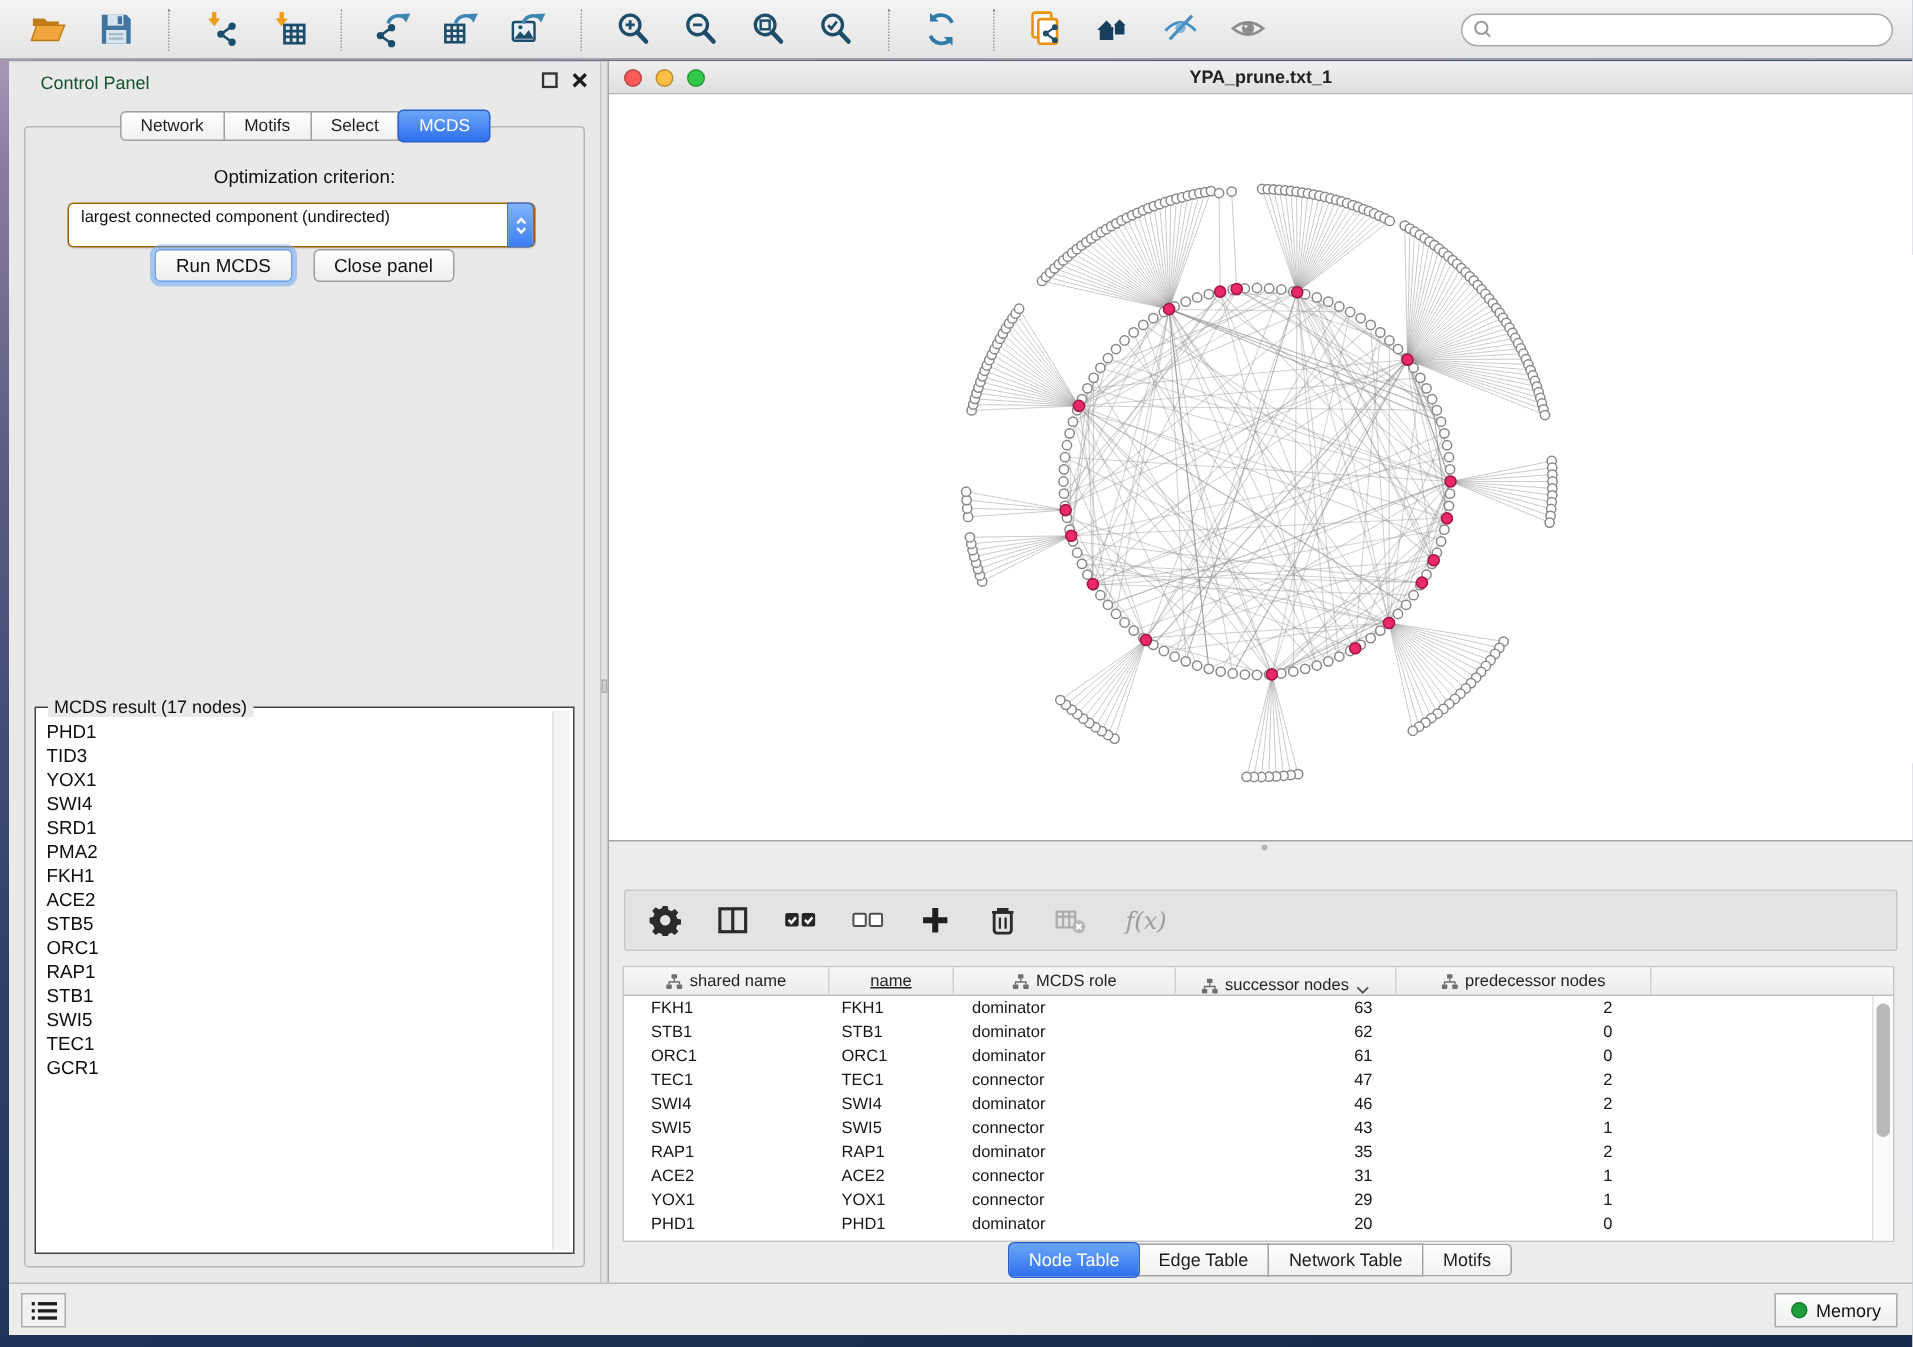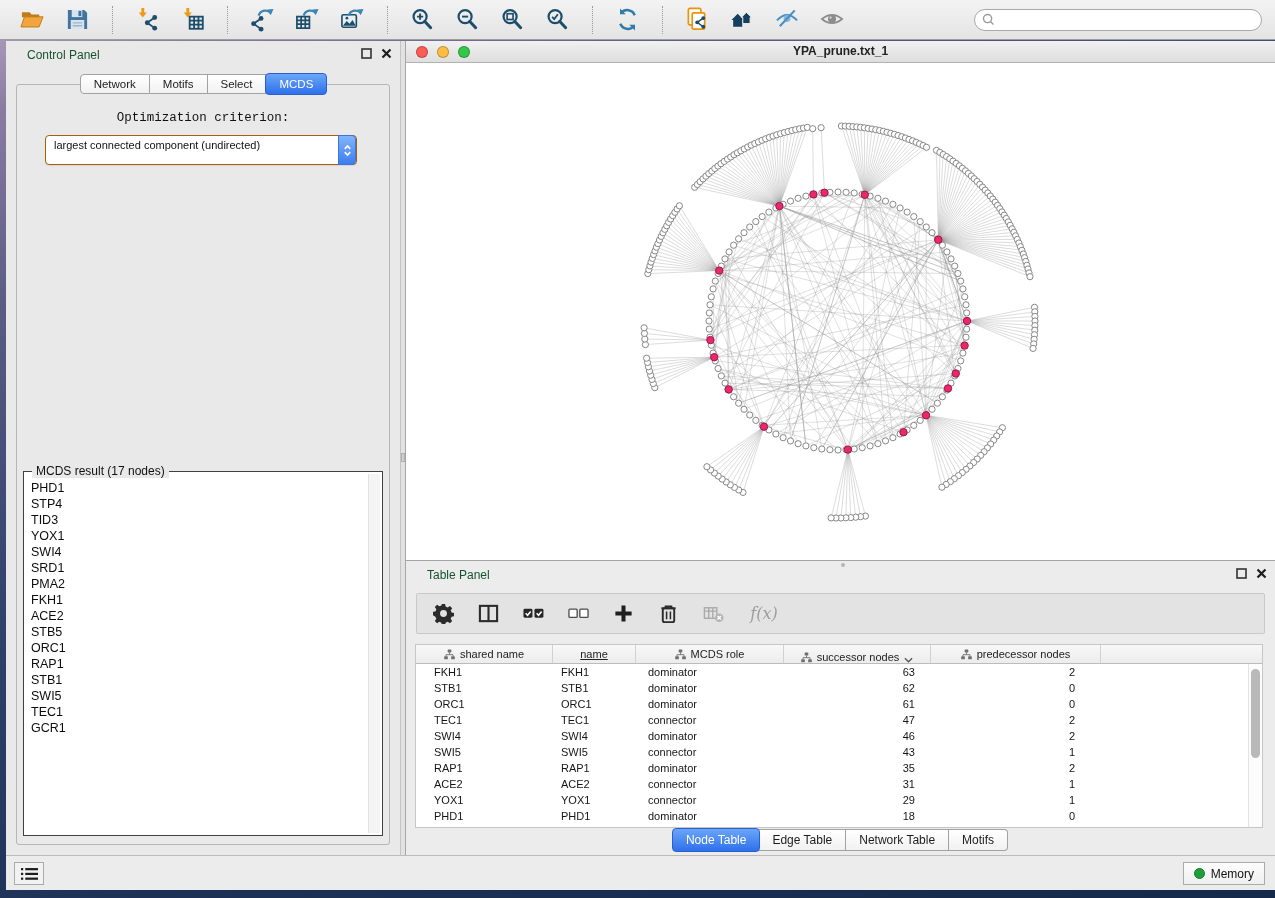--- a/index.html
+++ b/index.html
@@ -33,21 +33,21 @@
   .cp-tabs { position:absolute; top:33px; left:0; right:0; display:flex; justify-content:center; z-index:3; }
   .seg-tab { height:20px; line-height:18px; padding:0 13px; font-size:11.5px; color:#1c1c1c;
     background:linear-gradient(#ffffff,#f1f1f1); border:1px solid #a2a2a2; border-left:none; }
   .seg-tab:first-child { border-left:1px solid #a2a2a2; border-radius:4px 0 0 4px; }
   .seg-tab:last-child { border-radius:0 4px 4px 0; }
   .seg-tab.active { background:linear-gradient(#6ba6f8,#2e70ec); color:#fff; border:1px solid #2a5fd0;
     border-radius:4px; position:relative; z-index:4; margin:-1px -1px; height:22px; line-height:21px; }
 
   .cp-content { position:absolute; left:10px; right:10px; top:43px; bottom:10px;
     background:#e9e9e9; border:1px solid #b6b6b6; border-radius:3px; }
-  .opt-label { text-align:center; margin-top:26px; font-size:12.5px; color:#111;font-family:Liberation Mono, monospace; }
+  .opt-label { text-align:center; margin-top:26px; font-size:12.5px; color:#111; }
   .dropdown { position:absolute; left:28px; top:50px; width:312px; height:30px; background:#fff;
     border:1px solid #a16207; border-radius:4px; font-size:11px; line-height:19px; padding-left:8px; color:#111;
     box-shadow:0 1px 1px rgba(0,0,0,.08); }
   .dd-stepper { position:absolute; right:0; top:-1px; bottom:-1px; width:18px;
     background:linear-gradient(#82b4fa,#3c7ef2); border-radius:0 4px 4px 0; border:1px solid #3f74d8;
     display:flex; align-items:center; justify-content:center; }
   .dd-stepper svg { width:9px; height:13px; }
   .btn-row { position:absolute; top:81px; left:0; right:0; display:flex; justify-content:center; gap:14px; }
   .mac-btn { height:22px; padding:0 13px; font-size:12.5px; color:#111;
     background:linear-gradient(#ffffff,#ededed); border:1px solid #9f9f9f; border-radius:4px; }
@@ -296,25 +296,28 @@
       <div class="cp-content">
         <div class="opt-label">Optimization criterion:</div>
         <div class="dropdown">
           <span>largest connected component (undirected)</span>
           <span class="dd-stepper">
             <svg viewBox="0 0 10 14">
                 <path d="M2 5.2L5 2l3 3.2M2 8.8L5 12l3-3.2" stroke="#fff" stroke-width="1.8" fill="none"></path>
               </svg>
           </span>
         </div>
+        <div class="btn-row">
+          <button class="mac-btn focused">Run MCDS</button>
+          <button class="mac-btn">Close panel</button>
+        </div>
         <div class="fieldset">
           <span class="legend">MCDS result (17 nodes)</span>
           <div class="mcds-list" id="mcds-list">
               <div>PHD1</div>
-              <div>STP4</div>
               <div>TID3</div>
               <div>YOX1</div>
               <div>SWI4</div>
               <div>SRD1</div>
               <div>PMA2</div>
               <div>FKH1</div>
               <div>ACE2</div>
               <div>STB5</div>
               <div>ORC1</div>
               <div>RAP1</div>
@@ -1017,31 +1020,20 @@
               <circle cx="308.2" cy="294.2" r="3.7" fill="#e82a68" stroke="#a3134f" stroke-width="1"></circle>
               <circle cx="304.4" cy="277.1" r="3.7" fill="#e82a68" stroke="#a3134f" stroke-width="1"></circle>
               <circle cx="313.3" cy="207.6" r="3.7" fill="#e82a68" stroke="#a3134f" stroke-width="1"></circle>
             </g>
           </svg>
       </div>
     </div>
 
     <div class="table-panel">
       <div class="tp-dragdot"></div>
-      <div class="panel-head">
-        <span class="panel-title">Table Panel</span>
-        <span class="panel-icons">
-          <svg viewBox="0 0 11 11">
-              <rect x="1" y="1" width="9" height="9" fill="none" stroke="#333" stroke-width="1.6"></rect>
-            </svg>
-          <svg viewBox="0 0 11 11">
-              <path d="M1.5 1.5l8 8M9.5 1.5l-8 8" stroke="#1d1d1d" stroke-width="2.2"></path>
-            </svg>
-        </span>
-      </div>
       <div class="tp-toolbar" id="tp-toolbar">
           <div class="tp-tbtn">
             <svg viewBox="0 0 22 22">
               <path fill="#2b2b2b" d="M9.3 1h3.4l.5 2.7 2.2 1 2.3-1.6 2.4 2.4-1.6 2.3 1 2.2 2.7.5v3.4l-2.7.5-1 2.2 1.6 2.3-2.4 2.4-2.3-1.6-2.2 1-.5 2.7H9.3l-.5-2.7-2.2-1-2.3 1.6-2.4-2.4 1.6-2.3-1-2.2L-.2 12.7V9.3l2.7-.5 1-2.2L1.9 4.3l2.4-2.4 2.3 1.6 2.2-1z"></path>
               <circle cx="11" cy="11" r="3.6" fill="#e3e3e3"></circle>
             </svg>
           </div>
           <div class="tp-tbtn">
             <svg viewBox="0 0 22 22">
               <rect x="2" y="3" width="18" height="16" fill="none" stroke="#2b2b2b" stroke-width="2.2"></rect>
@@ -1204,21 +1196,21 @@
               <div class="td" style="width: 137px; line-height: 16px; padding-left: 18px;">YOX1</div>
               <div class="td" style="width: 83px; line-height: 16px; padding-left: 8px;">YOX1</div>
               <div class="td" style="width: 148px; line-height: 16px; padding-left: 12px;">connector</div>
               <div class="td" style="width: 147px; line-height: 16px; text-align: right; padding-right: 16px;">29</div>
               <div class="td" style="width: 170px; line-height: 16px; text-align: right; padding-right: 26px;">1</div>
             </div>
             <div class="trow">
               <div class="td" style="width: 137px; line-height: 16px; padding-left: 18px;">PHD1</div>
               <div class="td" style="width: 83px; line-height: 16px; padding-left: 8px;">PHD1</div>
               <div class="td" style="width: 148px; line-height: 16px; padding-left: 12px;">dominator</div>
-              <div class="td" style="width: 147px; line-height: 16px; text-align: right; padding-right: 16px;">18</div>
+              <div class="td" style="width: 147px; line-height: 16px; text-align: right; padding-right: 16px;">20</div>
               <div class="td" style="width: 170px; line-height: 16px; text-align: right; padding-right: 26px;">0</div>
             </div>
           </div>
         <div class="tscroll">
             <div class="tthumb"></div>
           </div>
       </div>
       <div class="tp-tabs" id="tp-tabs">
           <div class="seg-tab active">Node Table</div>
           <div class="seg-tab">Edge Table</div>

